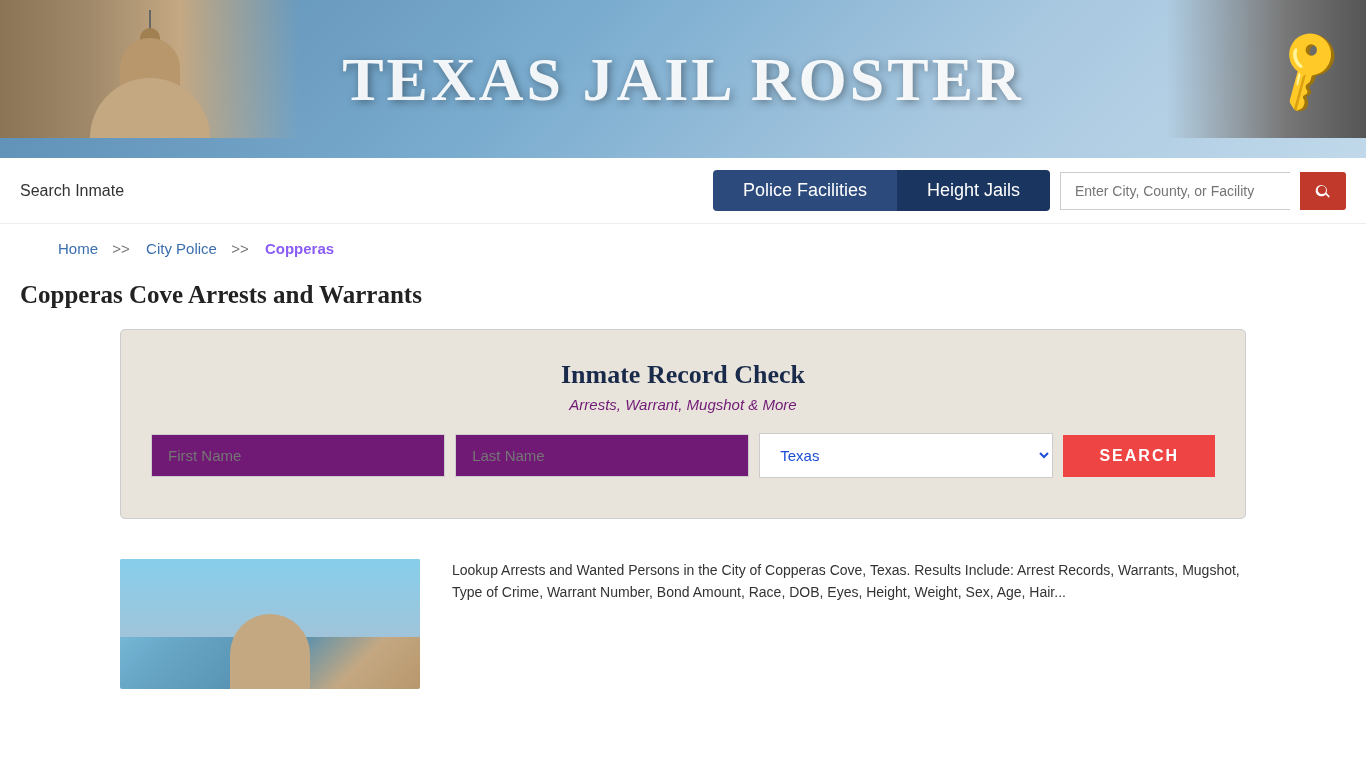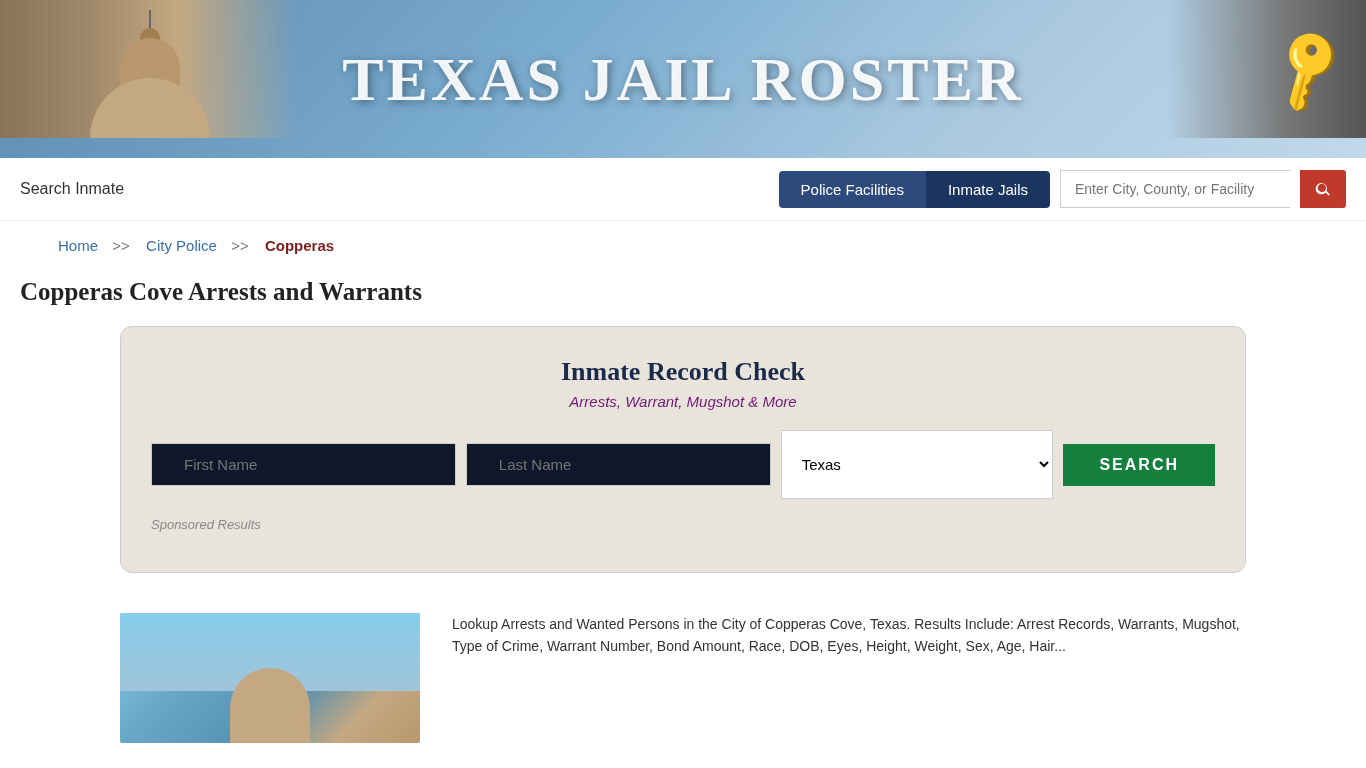--- a/index.html
+++ b/index.html
@@ -107,22 +107,22 @@
       font-size: 16px;
       color: #333;
       flex: 1;
     }
     .nav-buttons {
       display: flex;
       align-items: center;
       gap: 0;
     }
     .nav-btn {
-      padding: 10px 22px;
-      font-size: 15px;
+      padding: 10px 30px;
+      font-size: 18px;
       border: none;
       cursor: pointer;
       font-weight: 500;
       color: #fff;
     }
     .nav-btn-police {
       background: #2c4a7c;
       border-radius: 4px 0 0 4px;
     }
     .nav-btn-county {
@@ -164,39 +164,39 @@
       color: #3a6ead;
       text-decoration: none;
       margin-left: 38px;
     }
     .breadcrumb .sep {
       margin: 0 6px;
       color: #777;
     }
     .breadcrumb .current {
       font-weight: bold;
-      color: #7f1d1d;
+      color: #8b5cf6;
     }
 
     
     .page-title {
       text-align: left;
       font-size: 25px;
       font-weight: bold;
       color: #222;
       padding: 14px 20px 20px;
       font-family: 'Georgia', serif;
     }
 
     
     .record-check-box {
       margin: 0 120px 20px 120px;
       background: #e8e4dc;
       border: 1px solid #ccc;
-      border-radius: 12px;
+      border-radius: 5px;
       padding: 30px 30px 40px 30px;
     }
     .record-check-title {
       text-align: center;
       font-size: 26px;
       font-weight: bold;
       color: #1a2a4a;
       font-family: 'Georgia', serif;
       margin-bottom: 6px;
     }
@@ -207,39 +207,39 @@
       margin-bottom: 20px;
       font-style: italic;
     }
     .search-form {
       display: flex;
       gap: 10px;
       align-items: center;
     }
     .form-input {
       flex: 1;
-      padding: 12px 32px;
+      padding: 12px 16px;
       font-size: 15px;
       border: 1px solid #ccc;
-      background: #0f172a;
+      background: #701a75;
       outline: none;
       color: #999;
     }
     .form-select {
       flex: 1;
-      padding: 24px 16px;
+      padding: 12px 16px;
       font-size: 15px;
       border: 1px solid #ccc;
       background: #fff;
       outline: none;
-      color: #000000;
+      color: #1d4ed8;
       appearance: auto;
     }
     .search-btn {
-      background: #15803d;
+      background: #ef4444;
       color: #fff;
       border: none;
       padding: 12px 36px;
       font-size: 16px;
       font-weight: bold;
       letter-spacing: 2px;
       cursor: pointer;
       text-transform: uppercase;
     }
     .sponsored-label {
@@ -306,21 +306,21 @@
   <span class="header-title">Texas Jail Roster</span>
   <div class="jail-key-img">
     <span class="key-icon">🔑</span>
   </div>
 </div>
 
 <div class="nav-bar">
   <span class="search-inmate-label">Search Inmate</span>
   <div class="nav-buttons">
     <button class="nav-btn nav-btn-police">Police Facilities</button>
-    <button class="nav-btn nav-btn-county">Inmate Jails</button>
+    <button class="nav-btn nav-btn-county">Height Jails</button>
   </div>
   <input type="text" class="search-facility-input" placeholder="Enter City, County, or Facility" style="">
   <button class="search-facility-btn">
     <svg viewBox="0 0 24 24" xmlns="http://www.w3.org/2000/svg">
       <path d="M21 19l-4.35-4.35A7.5 7.5 0 1 0 15.5 16.5L19.85 21 21 19zM10.5 16A5.5 5.5 0 1 1 16 10.5 5.506 5.506 0 0 1 10.5 16z"></path>
     </svg>
   </button>
 </div>
 
 <div class="breadcrumb">
@@ -336,21 +336,20 @@
 <div class="record-check-box">
   <div class="record-check-title">Inmate Record Check</div>
   <div class="record-check-subtitle">Arrests, Warrant, Mugshot &amp; More</div>
   <div class="search-form">
     <input type="text" class="form-input" placeholder="First Name" style="">
     <input type="text" class="form-input" placeholder="Last Name" style="">
     <select class="form-select">
     <option value="Alabama">Alabama</option><option value="Alaska">Alaska</option><option value="Arizona">Arizona</option><option value="Arkansas">Arkansas</option><option value="California">California</option><option value="Colorado">Colorado</option><option value="Connecticut">Connecticut</option><option value="Delaware">Delaware</option><option value="Florida">Florida</option><option value="Georgia">Georgia</option><option value="Hawaii">Hawaii</option><option value="Idaho">Idaho</option><option value="Illinois">Illinois</option><option value="Indiana">Indiana</option><option value="Iowa">Iowa</option><option value="Kansas">Kansas</option><option value="Kentucky">Kentucky</option><option value="Louisiana">Louisiana</option><option value="Maine">Maine</option><option value="Maryland">Maryland</option><option value="Massachusetts">Massachusetts</option><option value="Michigan">Michigan</option><option value="Minnesota">Minnesota</option><option value="Mississippi">Mississippi</option><option value="Missouri">Missouri</option><option value="Montana">Montana</option><option value="Nebraska">Nebraska</option><option value="Nevada">Nevada</option><option value="New Hampshire">New Hampshire</option><option value="New Jersey">New Jersey</option><option value="New Mexico">New Mexico</option><option value="New York">New York</option><option value="North Carolina">North Carolina</option><option value="North Dakota">North Dakota</option><option value="Ohio">Ohio</option><option value="Oklahoma">Oklahoma</option><option value="Oregon">Oregon</option><option value="Pennsylvania">Pennsylvania</option><option value="Rhode Island">Rhode Island</option><option value="South Carolina">South Carolina</option><option value="South Dakota">South Dakota</option><option value="Tennessee">Tennessee</option><option value="Texas" selected="">Texas</option><option value="Utah">Utah</option><option value="Vermont">Vermont</option><option value="Virginia">Virginia</option><option value="Washington">Washington</option><option value="West Virginia">West Virginia</option><option value="Wisconsin">Wisconsin</option><option value="Wyoming">Wyoming</option></select>
     <button class="search-btn">SEARCH</button>
   </div>
-  <div class="sponsored-label">Sponsored Results</div>
 </div>
 
 <div class="bottom-section">
   <div class="bottom-image">
     <div class="bottom-image-sky"></div>
     <div class="bottom-image-dome"></div>
   </div>
   <p class="bottom-text">Lookup Arrests and Wanted Persons in the City of Copperas Cove, Texas. Results Include: Arrest Records, Warrants, Mugshot, Type of Crime, Warrant Number, Bond Amount, Race, DOB, Eyes, Height, Weight, Sex, Age, Hair...</p>
 </div>
 

